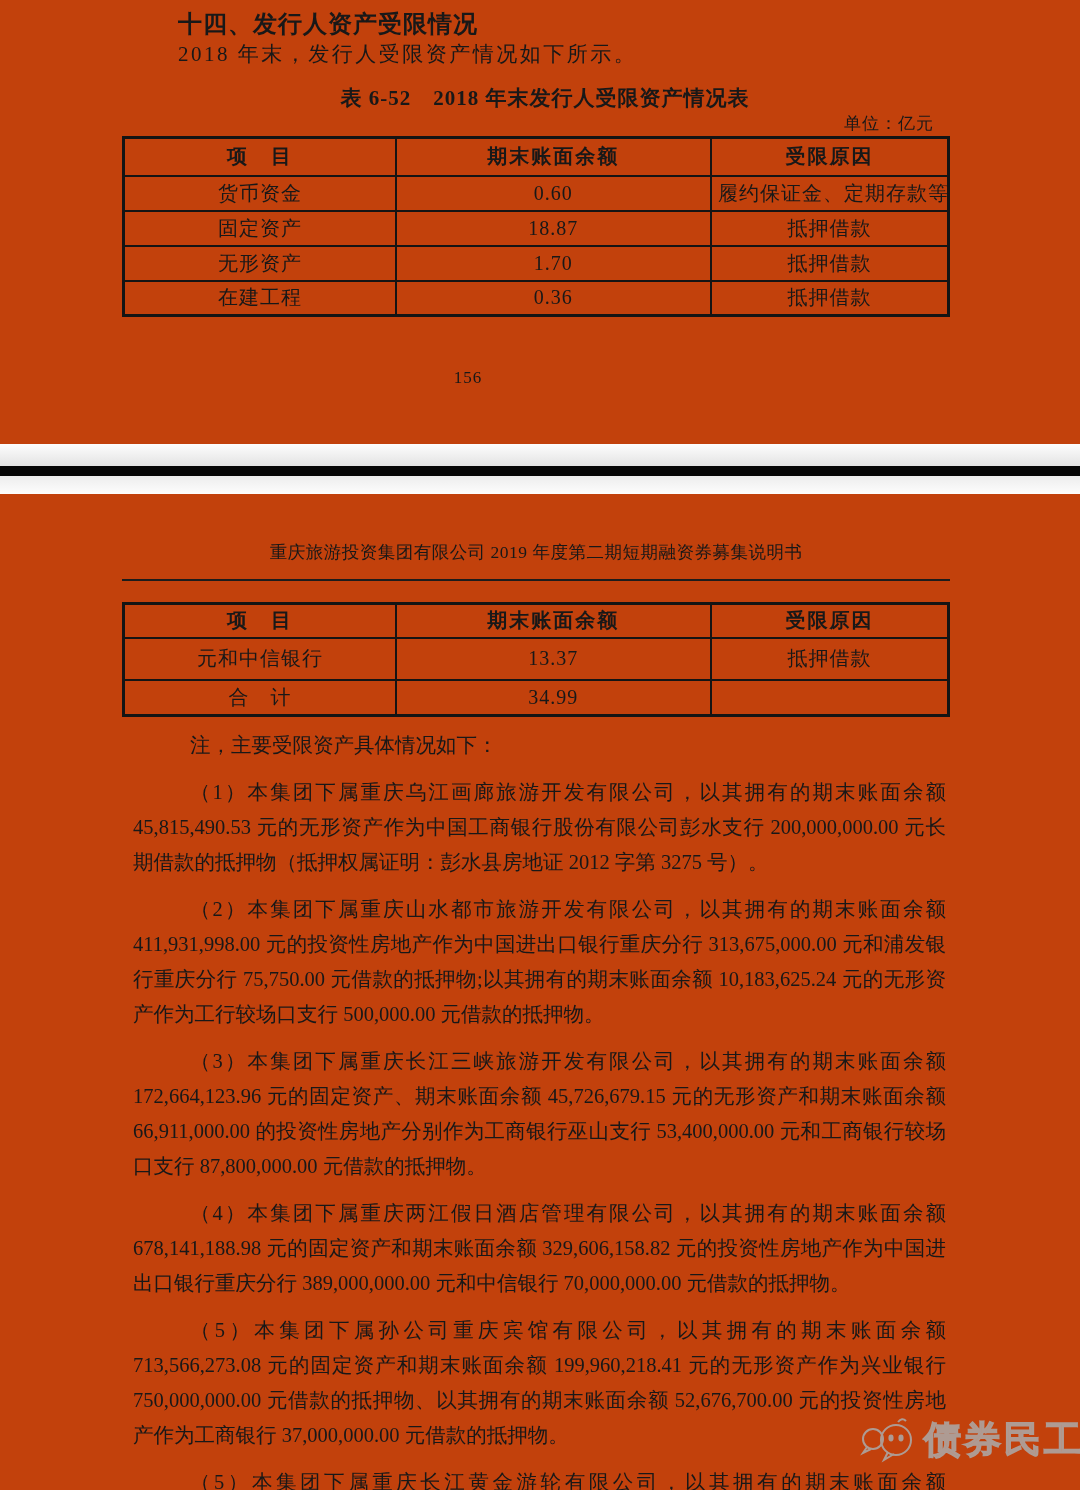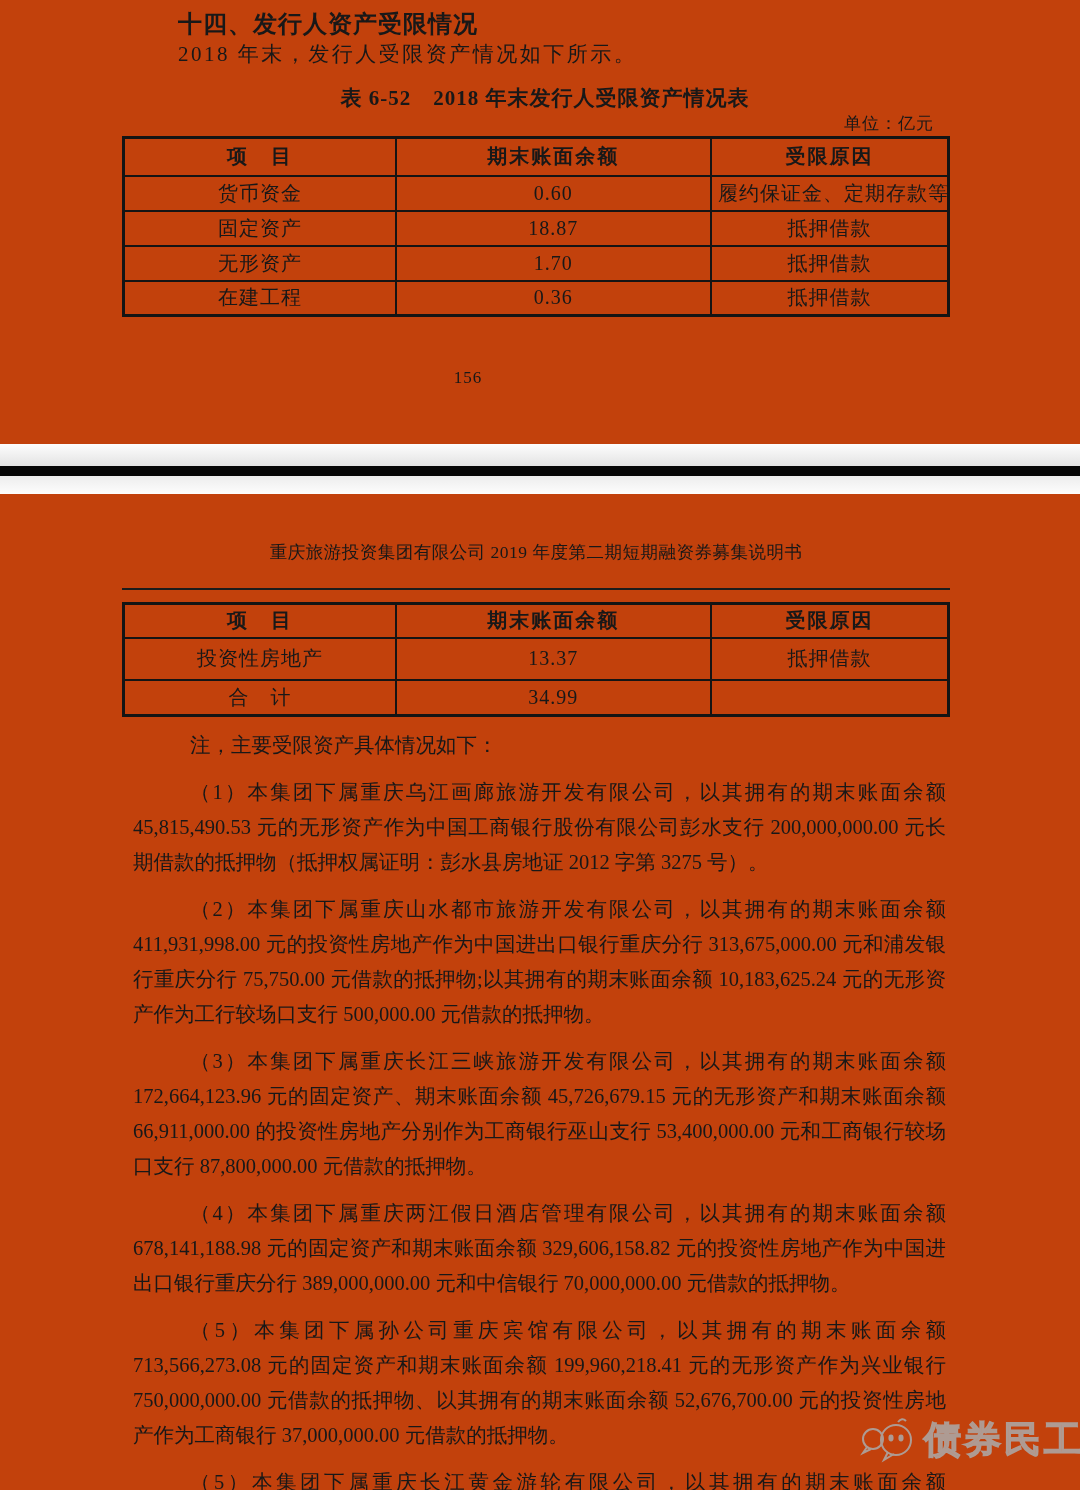--- a/index.html
+++ b/index.html
@@ -55,21 +55,21 @@
   
   .sep-shadow { left:0; top:444px; width:1080px; height:22px;
     background:linear-gradient(#fdfdfd,#e3e3e3); }
   .sep-bar { left:0; top:466px; width:1080px; height:10px; background:#060606; }
   .sep-below { left:0; top:476px; width:1080px; height:18px;
     background:linear-gradient(#ededed,#fdfdfd); }
 
   
   .running-header-wrap {
     left:122px; top:540px; width:828px; text-align:center;
-    padding-bottom:24px; border-bottom:2px solid #1c1c1c;
+    padding-bottom:15px; border-bottom:2px solid #1c1c1c;
   }
   .running-header { font-size:17.5px; letter-spacing:0.5px; }
 
   .notes {
     left:121px; top:716px; width:837px;
     font-size:20.5px; line-height:35px; text-align:justify;
     text-justify:inter-ideograph;
   }
   .notes p { text-indent:57px; margin:12px; }
 
@@ -156,21 +156,21 @@
         <col style="width:38.2%">
         <col style="width:28.8%">
       </colgroup>
     <tbody>
         <tr class="hrow">
       <th>项　目</th>
       <th>期末账面余额</th>
       <th>受限原因</th>
     </tr>
     <tr class="drow">
-      <td>投资性房地产</td>
+      <td>元和中信银行</td>
       <td class="cell-amount">13.37</td>
       <td>抵押借款</td>
     </tr>
     <tr class="trow">
       <td class="bold">合　计</td>
       <td class="cell-amount bold">34.99</td>
       <td></td>
     </tr>
   </tbody>
     </table>

